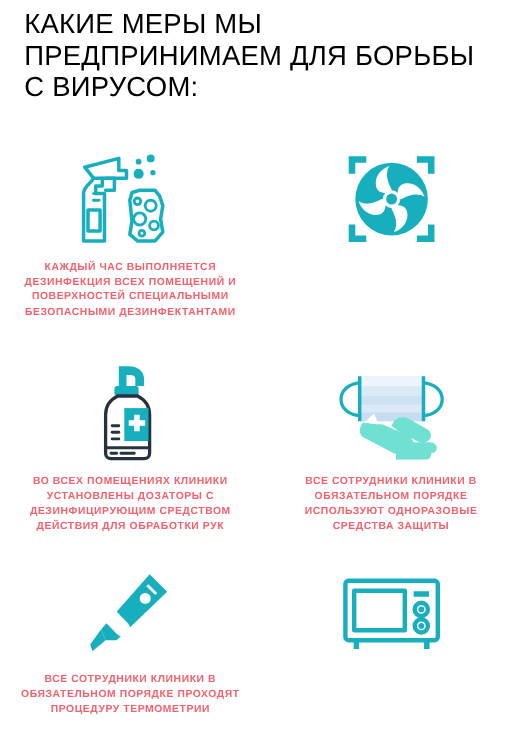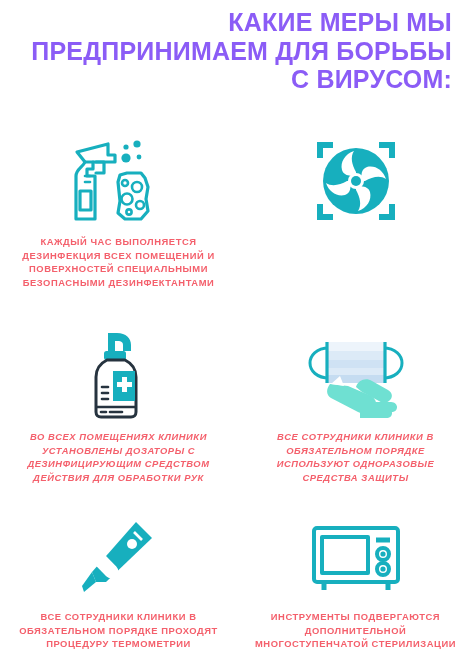--- a/index.html
+++ b/index.html
@@ -12,23 +12,23 @@
   }
   #poster {
     position: relative;
     width: 474px;
     height: 663px;
     background: #ffffff;
   }
   .title {
     width: 100%;
     padding: 8px 22px 0 22px;
-    text-align: right;
-    color: #8b5cf6;
-    font-weight: bold;
+    text-align: left;
+    color: #000000;
+    font-weight: normal;
     font-size: 25px;
     line-height: 28.5px;
     letter-spacing: 0.2px;
     text-transform: uppercase;
   }
   .grid {
     position: absolute;
     top: 118px;
     left: 0;
     width: 474px;
@@ -56,21 +56,21 @@
     text-align: center;
     color: #F4606C;
     font-weight: bold;
     font-size: 9.4px;
     line-height: 13.6px;
     letter-spacing: 0.55px;
     text-transform: uppercase;
     white-space: pre-line;
   }
   .r1 .caption { margin-top: 9px; }
-  .r2 .caption { margin-top: 8px; font-style: italic; }
+  .r2 .caption { margin-top: 8px; }
   .r3 .caption { margin-top: 10px; }
 </style>
 </head>
 <body>
 
 <div id="poster">
 
   <div class="title">КАКИЕ МЕРЫ МЫ ПРЕДПРИНИМАЕМ ДЛЯ БОРЬБЫ С ВИРУСОМ:</div>
 
   <div class="grid">
@@ -209,19 +209,16 @@
             <rect x="14" y="17" width="46" height="36"></rect>
             <path d="M68 20 H82" stroke-width="5"></path>
             <circle cx="75" cy="34" r="6"></circle>
             <circle cx="75" cy="49" r="6"></circle>
             <path d="M16 62 L16 70 M80 62 L80 70" stroke-width="5"></path>
           </g>
           <circle cx="75" cy="34" r="2.6" fill="#17AFBE"></circle>
           <circle cx="75" cy="49" r="2.6" fill="#17AFBE"></circle>
         </svg>
       </div>
-      <div class="caption">ИНСТРУМЕНТЫ ПОДВЕРГАЮТСЯ
-ДОПОЛНИТЕЛЬНОЙ
-МНОГОСТУПЕНЧАТОЙ СТЕРИЛИЗАЦИИ</div>
     </div>
 
   </div>
 </div>
 
 </body></html>

